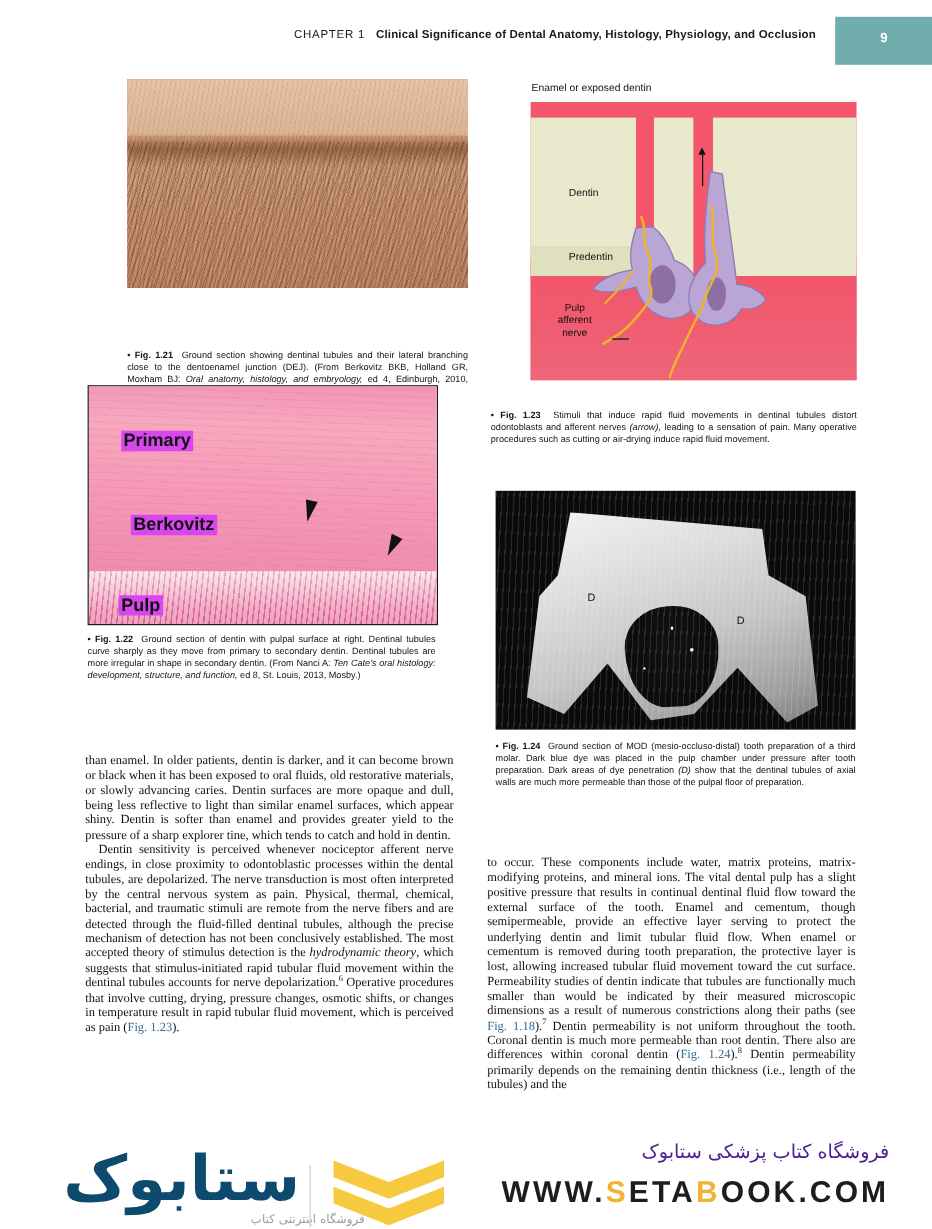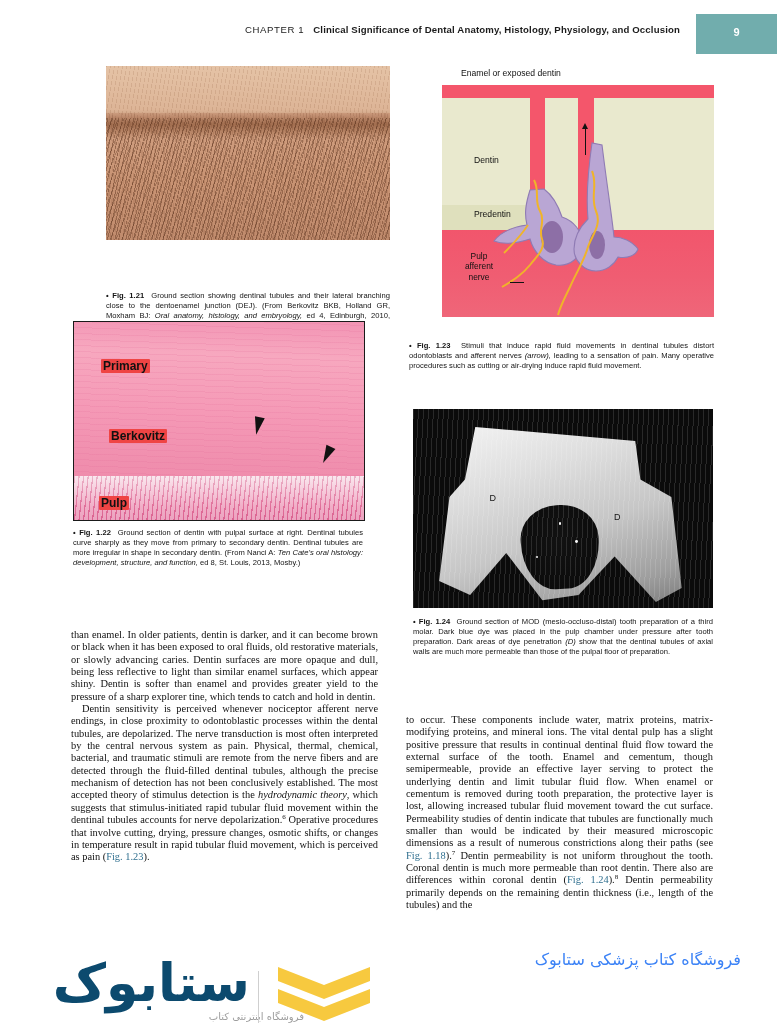--- a/index.html
+++ b/index.html
@@ -94,31 +94,31 @@
     position:absolute;left:0;right:0;bottom:0;height:22%;
     background:linear-gradient(180deg,#f7d9e4 0%,#f0a9c4 35%,#e87ba4 70%,#e06a98 100%);
   }
   #fig122 .pulpband .wav{
     position:absolute;inset:0;opacity:.7;
     background-image:repeating-linear-gradient(96deg, rgba(200,70,120,.35) 0px, rgba(200,70,120,.35) 1.2px, rgba(255,255,255,.55) 1.2px, rgba(255,255,255,.55) 4.5px);
   }
   #fig122 .lbl{
     position:absolute;
     font-family:"Liberation Sans", sans-serif;
-    font-size:12px;font-weight:700;color:#111;
-    background:#ef4444;padding:0 2px;border-radius:1px;
+    font-size:15px;font-weight:700;color:#111;
+    background:#d946ef;padding:0 2px;border-radius:1px;
     white-space:nowrap;
   }
   #fig122 .arrowhead{position:absolute;width:0;height:0;}
   #cap122{left:73px;top:528px;width:290px;}
 
   
   #fig123{left:409px;top:66px;width:305px;height:255px;background:#fff;}
   #fig123 .toplabel{
-    position:absolute;left:52px;top:2px;
+    position:absolute;left:34px;top:2px;
     font-family:"Liberation Sans", sans-serif;font-size:8.6px;color:#111;
   }
   #fig123 .stage{position:absolute;left:33px;top:19px;width:272px;height:232px;overflow:hidden;}
   #fig123 .pulpbg{position:absolute;left:0;top:0;width:100%;height:100%;background:#f4566b;}
   #fig123 .pulpgrad{position:absolute;left:0;bottom:0;width:100%;height:44%;
      background:linear-gradient(180deg,#f2536a 0%,#f05d72 60%,#ef6679 100%);}
   #fig123 .dentinblk{position:absolute;background:#e9e9ce;}
   #fig123 .predentin{position:absolute;background:#dfe0bd;}
   #fig123 .arrow-line{position:absolute;background:#111;width:1.4px;}
   #fig123 .arrow-head{position:absolute;width:0;height:0;
@@ -184,21 +184,21 @@
   .logo-left{position:absolute;left:54px;top:17px;width:330px;height:72px;}
   .persian-sub{
     position:absolute;left:60px;top:60px;width:190px;text-align:right;
     font-family:"DejaVu Sans", sans-serif;font-size:10px;color:#9d9d9d;
     direction:rtl;
   }
   .vbar{position:absolute;left:204px;top:20px;width:1.4px;height:52px;background:#cfcfcf;}
   .logo-right{position:absolute;right:36px;top:16px;width:360px;height:74px;}
   .persian-title{
     position:absolute;right:0;top:0;width:360px;text-align:right;
-    font-family:"DejaVu Sans", sans-serif;font-size:16px;color:#3b82f6;
+    font-family:"DejaVu Sans", sans-serif;font-size:16px;color:#4c1d95;
     direction:rtl;
   }
   .site{
     position:absolute;right:0;top:30px;width:360px;text-align:right;
     font-family:"Liberation Sans", sans-serif;
     font-size:25px;font-weight:700;letter-spacing:2.6px;color:#1d1d1d;
     white-space:nowrap;
   }
   .site .hl{color:#f2b233;}
   .seta-word{
@@ -325,16 +325,17 @@
       <div class="persian-sub">فروشگاه اینترنتی کتاب</div>
       <div class="vbar"></div>
       <svg width="110" height="62" style="position:absolute;left:218px;top:12px;">
         <path d="M6 4 L52 22 L98 4 L98 18 L52 36 L6 18 Z" fill="#f7c93f"></path>
         <path d="M6 26 L52 44 L98 26 L98 40 L52 58 L6 40 Z" fill="#f7c93f"></path>
       </svg>
     </div>
 
     <div class="logo-right">
       <div class="persian-title">فروشگاه کتاب پزشکی ستابوک</div>
+      <div class="site"><span>WWW.</span><span class="hl">S</span><span>ETA</span><span class="hl">B</span><span>OOK.COM</span></div>
     </div>
   </div>
 
 </div>
 
 </body></html>

